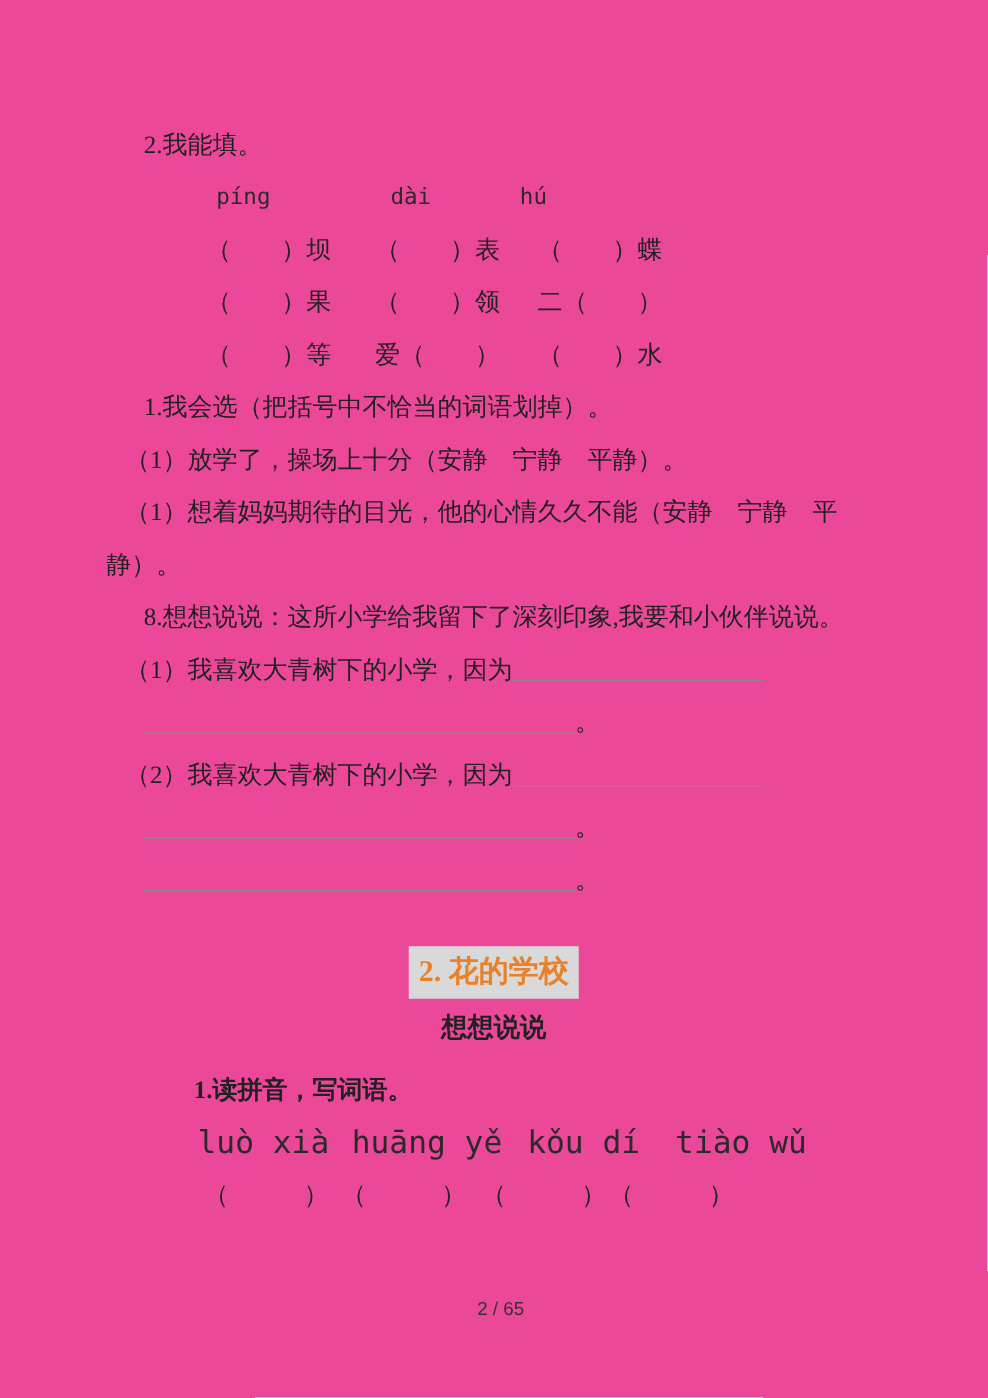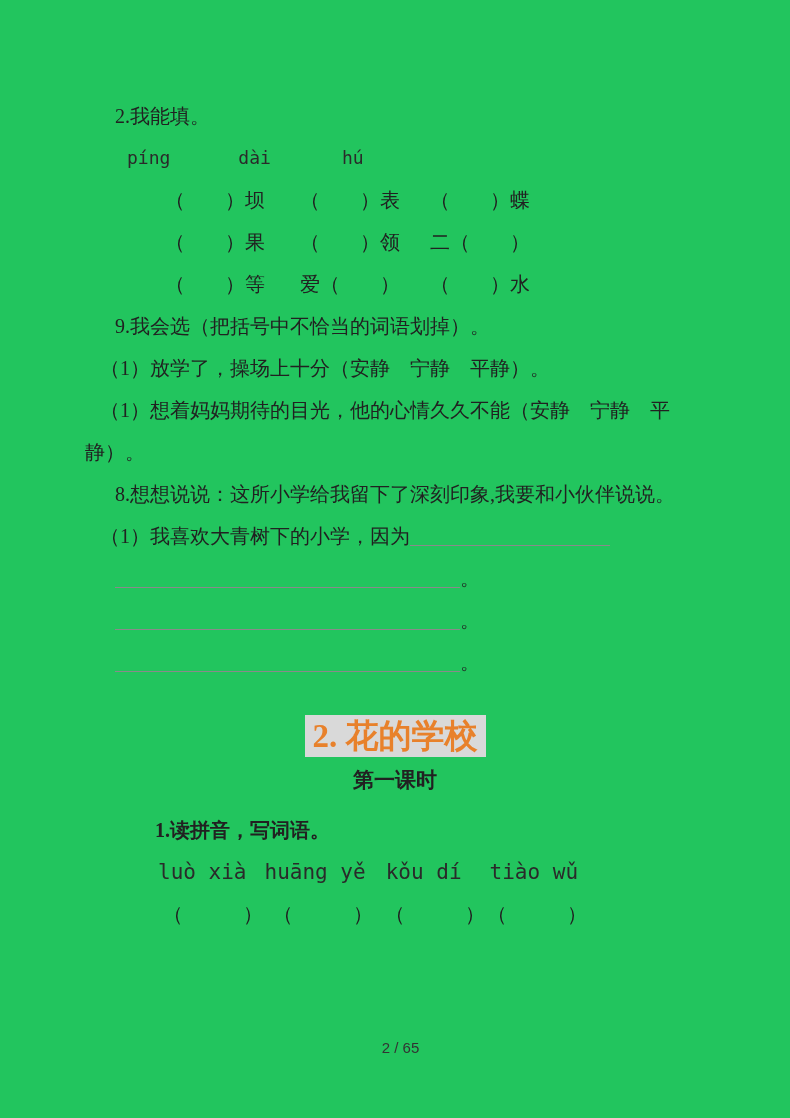--- a/index.html
+++ b/index.html
@@ -1,48 +1,48 @@
 <!DOCTYPE html>
 <html><head>
 <meta charset="utf-8">
 <style>
   html,body{margin:0;padding:0;background:#ffffff;}
   .page{
     width:790px;height:1118px;position:relative;margin:0 auto;
-    background:#22c55e;overflow:hidden;
+    background:#ec4899;overflow:hidden;
     font-family:"Liberation Serif","DejaVu Serif",serif;
     color:#212121;
   }
   .content{position:absolute;left:85px;top:0;width:620px;}
   .line{height:42px;line-height:42px;font-size:20px;white-space:nowrap;}
   .first{margin-top:95px;}
   .ind-num{padding-left:30px;}   
   .ind-sub{padding-left:15px;}   
   
   .pinyin-row{height:42px;line-height:42px;font-family:"DejaVu Sans Mono","Liberation Mono",monospace;font-size:18px;color:#2a2a2a;}
-  .pinyin-row .p1{margin-left:42px;}
-  .pinyin-row .p2{margin-left:68px;}
+  .pinyin-row .p1{margin-left:88px;}
+  .pinyin-row .p2{margin-left:96px;}
   .pinyin-row .p3{margin-left:71px;}
   .fill-row{height:42px;line-height:42px;font-size:20px;display:flex;}
   .fill-row .c1{margin-left:80px;width:135px;}
   .fill-row .c2{width:130px;}
   .fill-row .c3{width:auto;}
   
   .blank{display:inline-block;border-bottom:1px solid #8a8a8a;position:relative;top:3px;}
   .blank-200{width:200px;}
   .blank-345{width:345px;margin-left:30px;}
   
   .heading-wrap{text-align:center;margin-top:32px;height:44px;line-height:44px;}
   .lesson-heading{
-    display:inline-block;font-size:33px;font-weight:bold;
+    display:inline-block;font-size:24px;font-weight:bold;
     padding:2px 8px;line-height:38px;
   }
   .subtitle{text-align:center;font-size:21px;font-weight:bold;height:42px;line-height:42px;}
   .q1-line{margin-top:8px;padding-left:70px;font-weight:bold;}
-  .pinyin-row2{height:42px;line-height:42px;font-family:"DejaVu Sans Mono","Liberation Mono",monospace;font-size:21px;color:#2a2a2a;}
+  .pinyin-row2{height:42px;line-height:42px;font-family:"DejaVu Sans Mono","Liberation Mono",monospace;font-size:25px;color:#2a2a2a;}
   .pinyin-row2 .w1{margin-left:73px;}
   .pinyin-row2 .w2{margin-left:18px;}
   .pinyin-row2 .w3{margin-left:20px;}
   .pinyin-row2 .w4{margin-left:28px;}
   .parens-row{height:42px;line-height:42px;font-size:20px;}
   .parens-row .g1{margin-left:78px;}
   .parens-row .g2{margin-left:10px;}
   .parens-row .g3{margin-left:12px;}
   .parens-row .g4{margin-left:2px;}
   .footer{
@@ -72,46 +72,49 @@
       <span class="c1">（　　）果</span>
       <span class="c2">（　　）领</span>
       <span class="c3">二（　　）</span>
     </div>
     <div class="fill-row">
       <span class="c1">（　　）等</span>
       <span class="c2">爱（　　）</span>
       <span class="c3">（　　）水</span>
     </div>
 
-    <div class="line ind-num">9.我会选（把括号中不恰当的词语划掉）。</div>
+    <div class="line ind-num">1.我会选（把括号中不恰当的词语划掉）。</div>
     <div class="line ind-sub">（1）放学了，操场上十分（安静　宁静　平静）。</div>
     <div class="line ind-sub">（1）想着妈妈期待的目光，他的心情久久不能（安静　宁静　平</div>
     <div class="line">静）。</div>
 
     <div class="line ind-num">8.想想说说：这所小学给我留下了深刻印象,我要和小伙伴说说。</div>
 
     <div class="line ind-sub">
       <span>（1）我喜欢大青树下的小学，因为</span><span class="blank blank-200"></span>
     </div>
     <div class="line">
       <span class="blank blank-345"></span><span>。</span>
     </div>
 
+    <div class="line ind-sub">
+      <span>（2）我喜欢大青树下的小学，因为</span><span class="blank blank-200"></span>
+    </div>
     <div class="line">
       <span class="blank blank-345"></span><span>。</span>
     </div>
 
     <div class="line">
       <span class="blank blank-345"></span><span>。</span>
     </div>
 
     <div class="heading-wrap">
       <span class="lesson-heading" style="color: rgb(232, 129, 43); background: rgb(217, 217, 217);">2. 花的学校</span>
     </div>
-    <div class="subtitle">第一课时</div>
+    <div class="subtitle">想想说说</div>
 
     <div class="line q1-line">1.读拼音，写词语。</div>
 
     <div class="pinyin-row2">
       <span class="w1">luò xià</span><span class="w2">huāng yě</span><span class="w3">kǒu dí</span><span class="w4">tiào wǔ</span>
     </div>
 
     <div class="parens-row">
       <span class="g1">（　　　）</span><span class="g2">（　　　）</span><span class="g3">（　　　）</span><span class="g4">（　　　）</span>
     </div>

